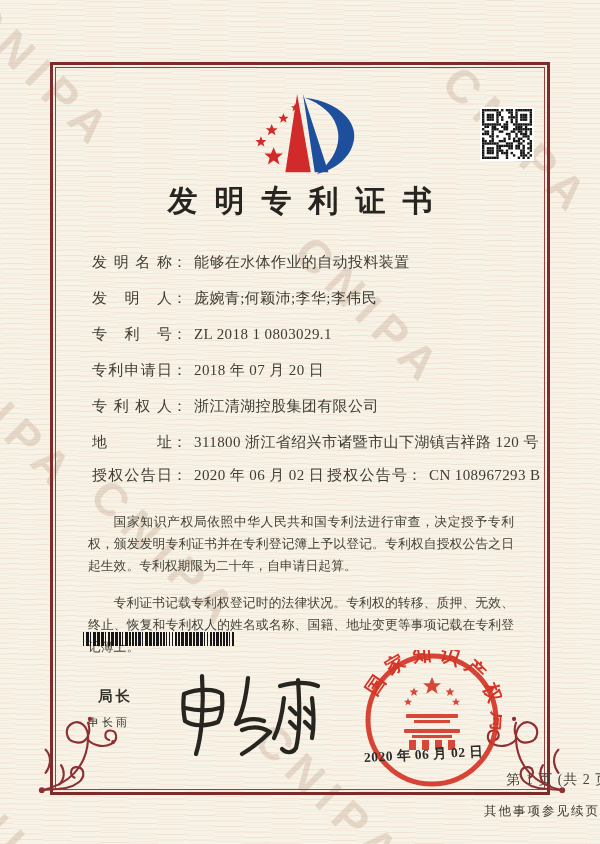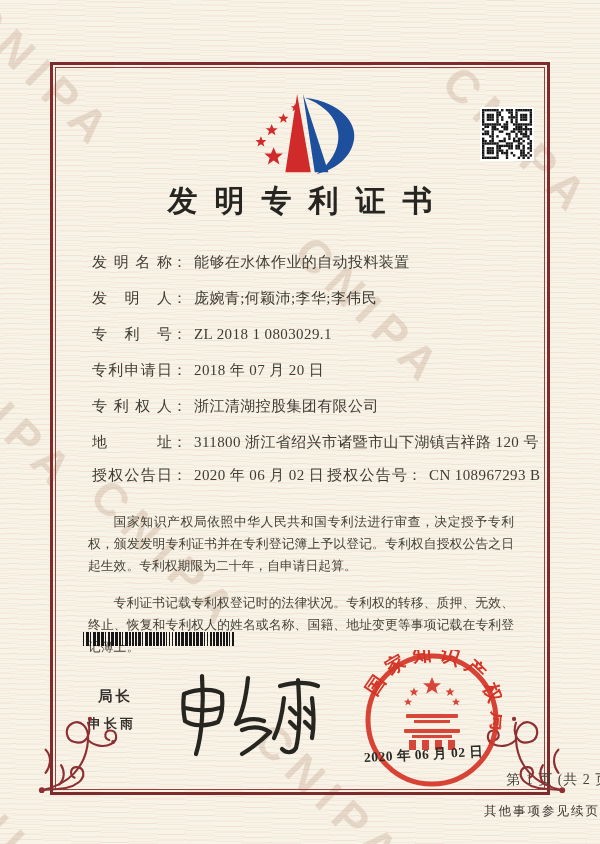--- a/index.html
+++ b/index.html
@@ -34,21 +34,21 @@
   }
   .row{position:absolute;z-index:3;left:92px;white-space:nowrap;font-size:15px;color:#3f3c34;}
   .row .lbl{display:inline-block;width:80px;text-align:justify;text-align-last:justify;vertical-align:bottom;}
   .row .colon{margin-right:7px;}
   .row .val{letter-spacing:0.4px;}
   .grp2{position:absolute;left:235px;top:0;white-space:nowrap;}
   .body-text{position:absolute;z-index:3;left:72px;top:496px;width:458px;}
   .body-text p{margin:16px;font-size:12.8px;line-height:21.8px;text-align:justify;text-indent:2em;color:#454237;}
   .barcode{position:absolute;z-index:3;left:83px;top:632px;width:156px;height:14px;}
   .signer-title{position:absolute;z-index:3;left:98px;top:687px;font-size:14.5px;font-weight:600;letter-spacing:3px;color:#33312b;}
-  .signer-name{position:absolute;z-index:3;left:88px;top:715px;font-size:13px;font-weight:700;letter-spacing:3px;color:#33312b;}
+  .signer-name{position:absolute;z-index:3;left:88px;top:715px;font-size:11px;font-weight:400;letter-spacing:3px;color:#33312b;}
   .autograph{position:absolute;z-index:4;left:172px;top:664px;width:150px;height:95px;}
   .seal{position:absolute;z-index:5;left:362px;top:650px;width:140px;height:140px;}
   .seal-date{
     position:absolute;z-index:6;left:364px;top:745px;width:150px;
     font-size:13.5px;font-weight:700;color:#2b2a27;letter-spacing:0.5px;
     transform:rotate(-3deg);
   }
   .corner{position:absolute;z-index:4;width:106px;height:106px;}
   .corner.bl{left:36px;top:690px;}
   .corner.br{left:462px;top:690px;transform:scaleX(-1);}

